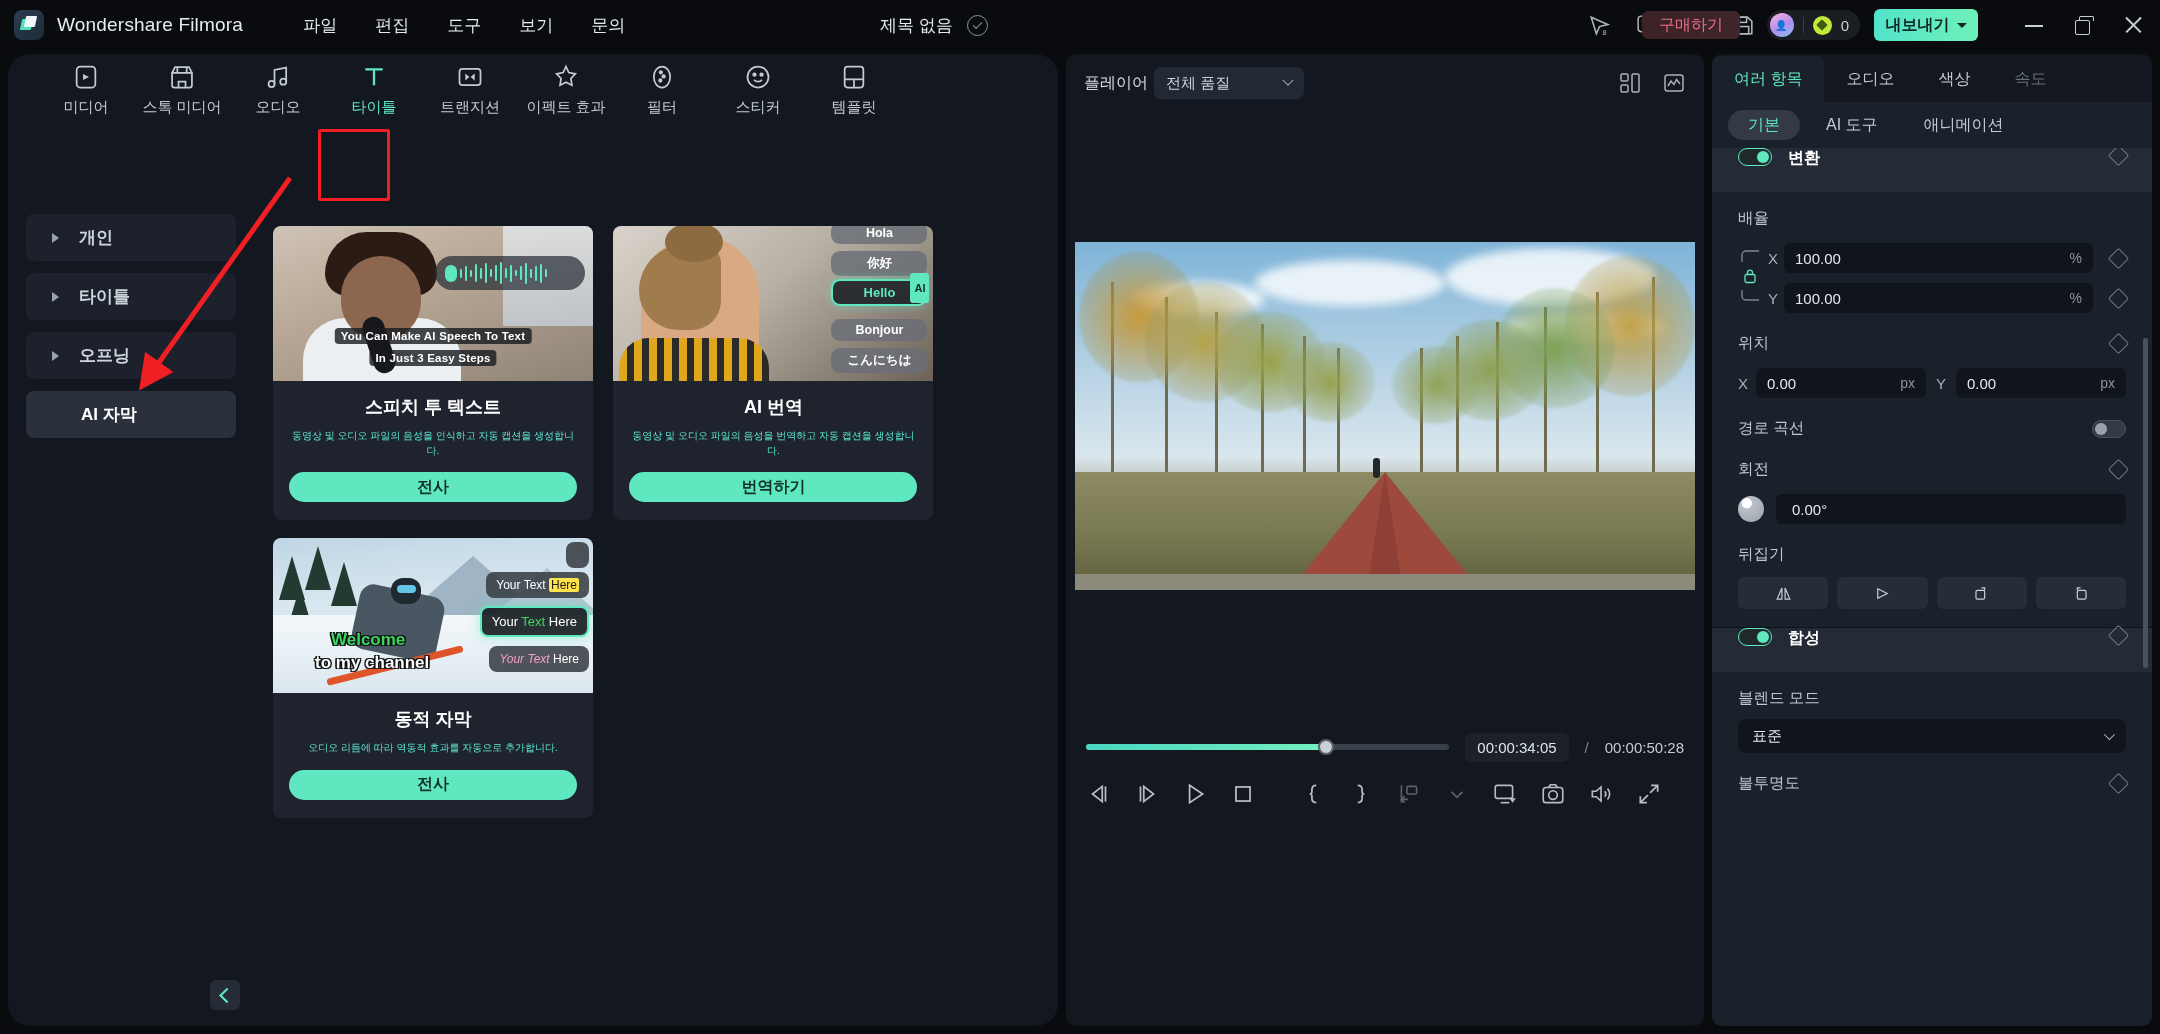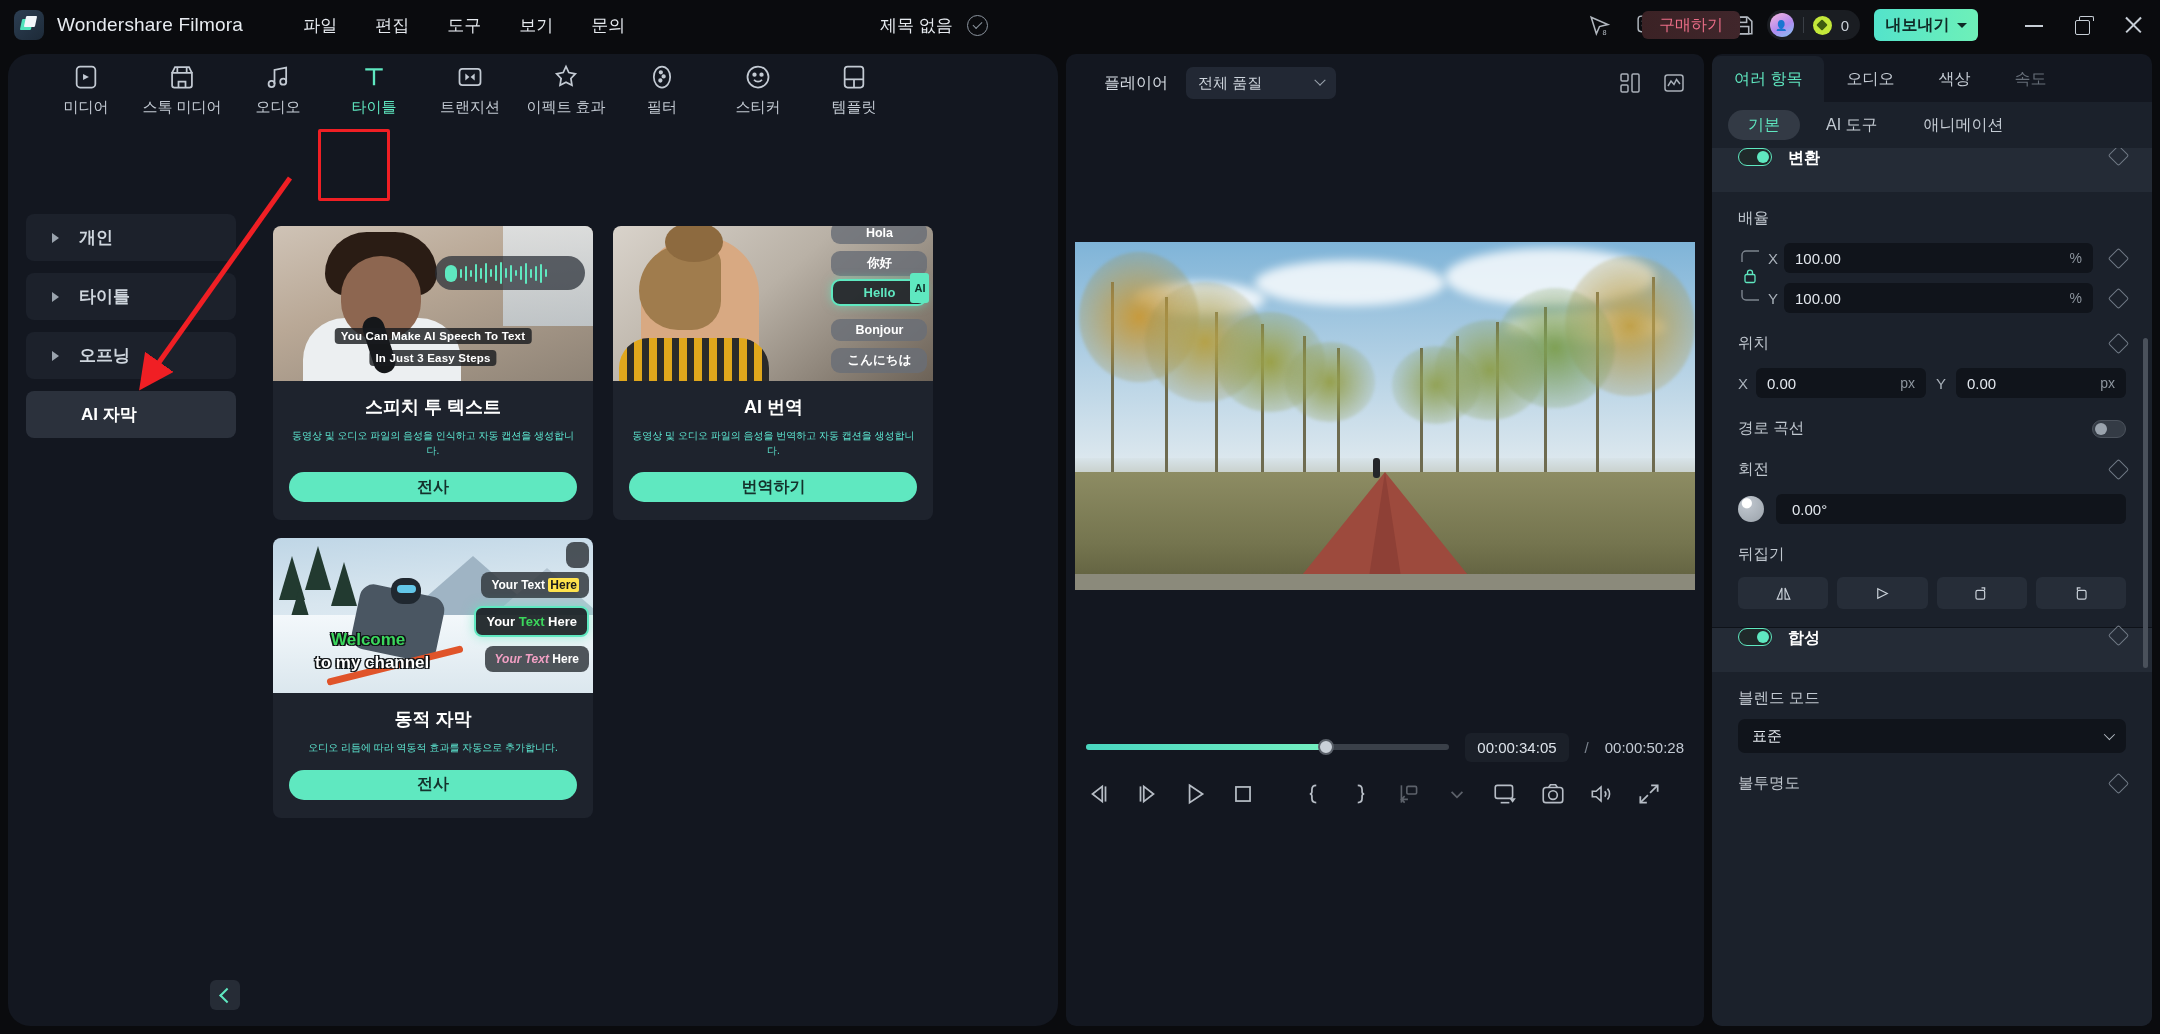--- a/index.html
+++ b/index.html
@@ -212,21 +212,21 @@
     text-shadow: -1.4px -1.4px 0 #101417, 1.4px -1.4px 0 #101417, -1.4px 1.4px 0 #101417, 1.4px 1.4px 0 #101417;
     white-space:nowrap;
   }
   .t3 .wel2 {
     position:absolute; left:42px; top:115px; font-size:17px; font-weight:800; color:#ffffff;
     text-shadow: -1.4px -1.4px 0 #101417, 1.4px -1.4px 0 #101417, -1.4px 1.4px 0 #101417, 1.4px 1.4px 0 #101417;
     white-space:nowrap;
   }
   .t3 .tchip {
     position:absolute; right:4px; border-radius:8px; background:rgba(52,58,64,.86);
-    padding:6px 10px; font-size:12px; font-weight:700; color:#fff; white-space:nowrap;
+    padding:6px 10px; font-size:12px; font-weight:400; color:#fff; white-space:nowrap;
   }
   .t3 .tc1 { top:4px; } 
   .t3 .tc2 { top:34px; }
   .t3 .tc3 { top:68px; background:rgba(24,30,34,.92); border:2px solid #5fe8c0; box-shadow:0 0 12px rgba(95,232,192,.6); font-size:13px;}
   .t3 .tc4 { top:108px; }
   .hl-yellow { background:#ffe34d; color:#1b1b1b; padding:0 2px; border-radius:2px;}
   .hl-green { color:#3bd65c; }
   .it-pink { color:#f2a0c4; font-style:italic; }
 
   
@@ -237,21 +237,21 @@
     background:#262c36; border-radius:6px; display:flex;align-items:center;justify-content:center;
     cursor:pointer;
   }
   .collapse-btn:after{content:"";width:9px;height:9px;border-left:2px solid #5fe8c0;border-bottom:2px solid #5fe8c0;transform:rotate(45deg) translate(1px,-1px);}
 
   
   .player-panel {
     position:absolute; left: 1066px; top: 54px; width: 638px; height: 972px;
     background:#131720; border-radius:10px;
   }
-  .player-head { height:58px; display:flex; align-items:center; padding:0 18px; gap:18px;margin-left:20px; }
+  .player-head { height:58px; display:flex; align-items:center; padding:0 18px; gap:6px; }
   .player-label { font-size:16px; color:#d7dde4; white-space:nowrap; }
   .quality-sel {
     height:32px; min-width:150px; border-radius:7px; background:#222834;
     display:flex; align-items:center; justify-content:space-between; padding:0 12px;
     font-size:15px; color:#cdd4dc; cursor:pointer;
   }
   .qchev { width:8px;height:8px;border-right:1.8px solid #9aa3ad;border-bottom:1.8px solid #9aa3ad;transform:rotate(45deg) translate(-2px,-2px);}
   .player-head-right { margin-left:auto; display:flex; align-items:center; gap:20px; }
   .phi { width:24px;height:24px; opacity:.85; cursor:pointer;}
   .phi svg{width:100%;height:100%;display:block;}

